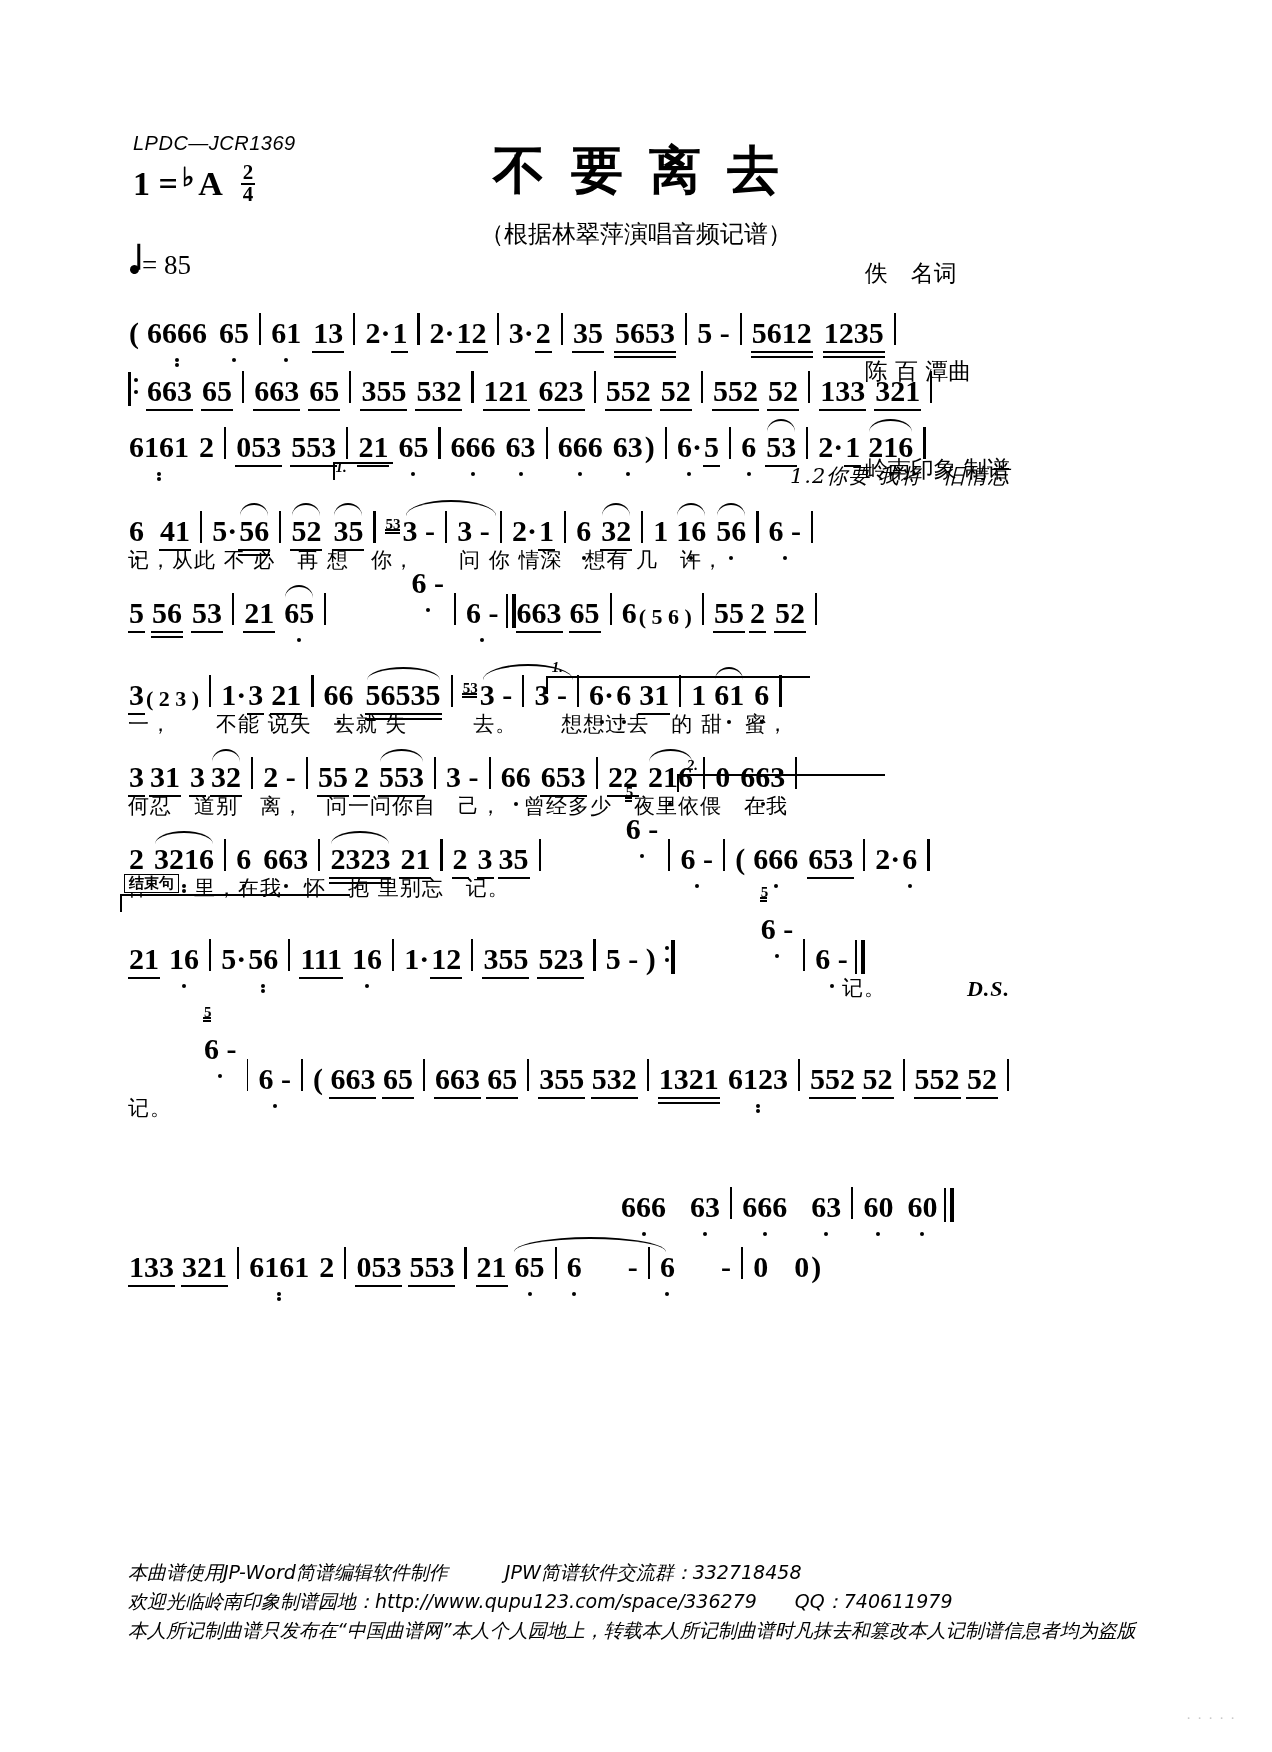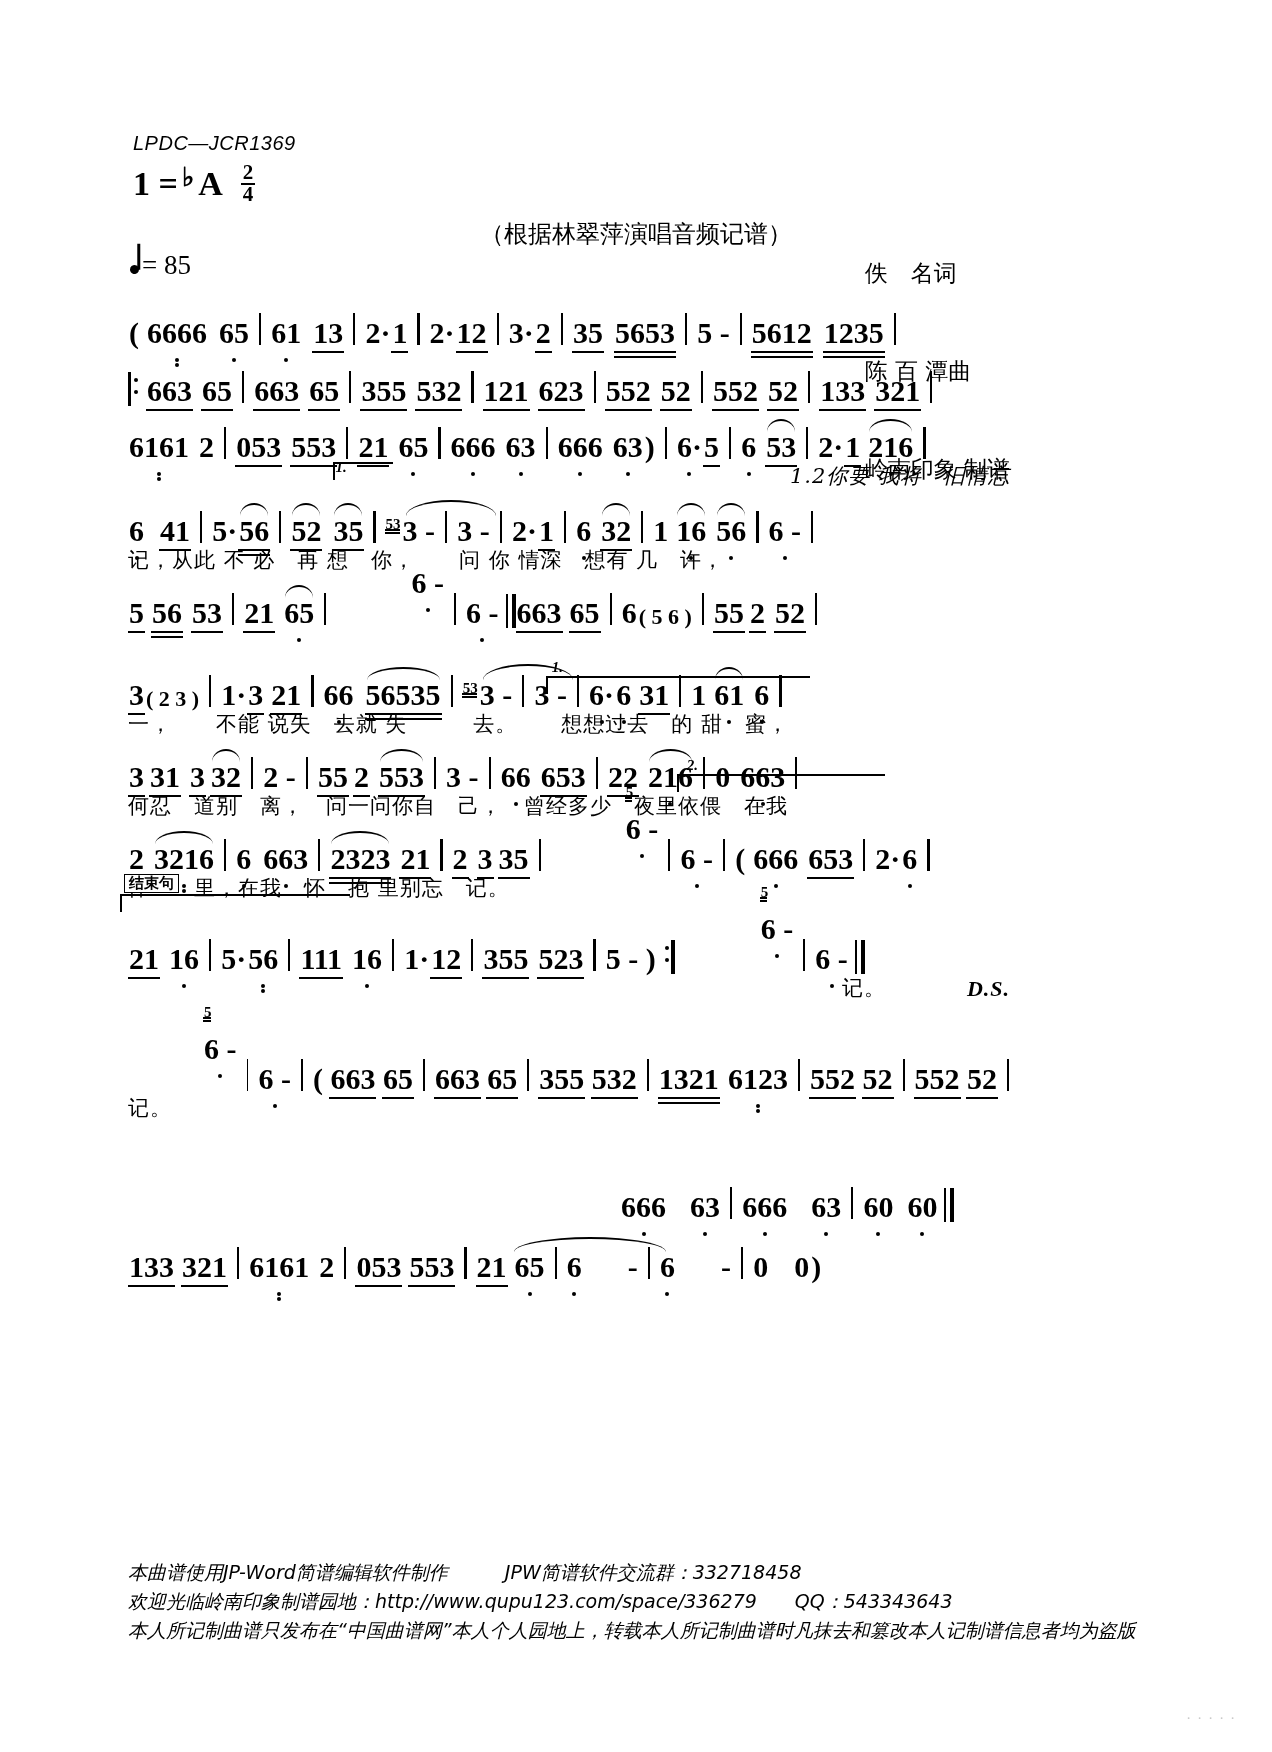--- a/index.html
+++ b/index.html
@@ -72,20 +72,21 @@
       <span class="num">2</span>
       <span class="den">4</span>
     </span>
   </div>
 
   <div class="tempo">
     <span class="qnote"></span>
     <span>= 85</span>
   </div>
 
+  <div class="title">不要离去</div>
   <div class="subtitle">（根据林翠萍演唱音频记谱）</div>
 
   <div class="credits">
     <div>佚　名词</div>
     <div>陈 百 潭曲</div>
     <div>岭南印象 制谱</div>
   </div>
 
   <div class="score">
 
@@ -519,19 +520,19 @@
         <span class="sp" style="width:24px"></span>
         <span class="tok">0</span>
         <span class="tok">)</span>
       </div>
     </div>
 
   </div>
 
   <div class="footer">
     <div>本曲谱使用JP-Word简谱编辑软件制作　　　JPW简谱软件交流群：332718458</div>
-    <div>欢迎光临岭南印象制谱园地：http://www.qupu123.com/space/336279　　QQ：543343643</div>
+    <div>欢迎光临岭南印象制谱园地：http://www.qupu123.com/space/336279　　QQ：740611979</div>
     <div>本人所记制曲谱只发布在“中国曲谱网”本人个人园地上，转载本人所记制曲谱时凡抹去和篡改本人记制谱信息者均为盗版</div>
   </div>
 
   <div class="faint">・・・・・</div>
 
 </div>
 
 </body></html>

